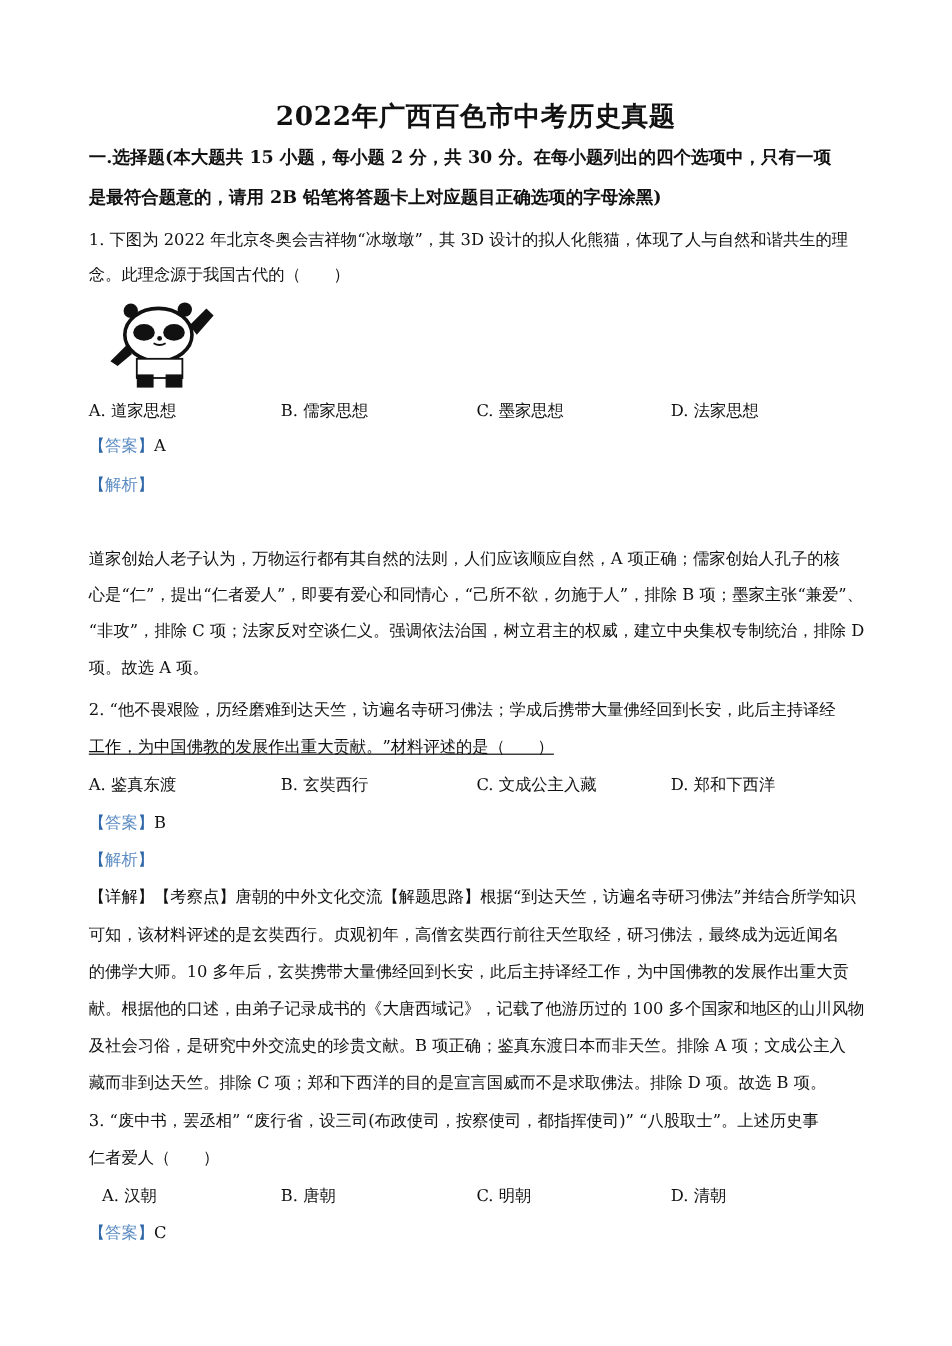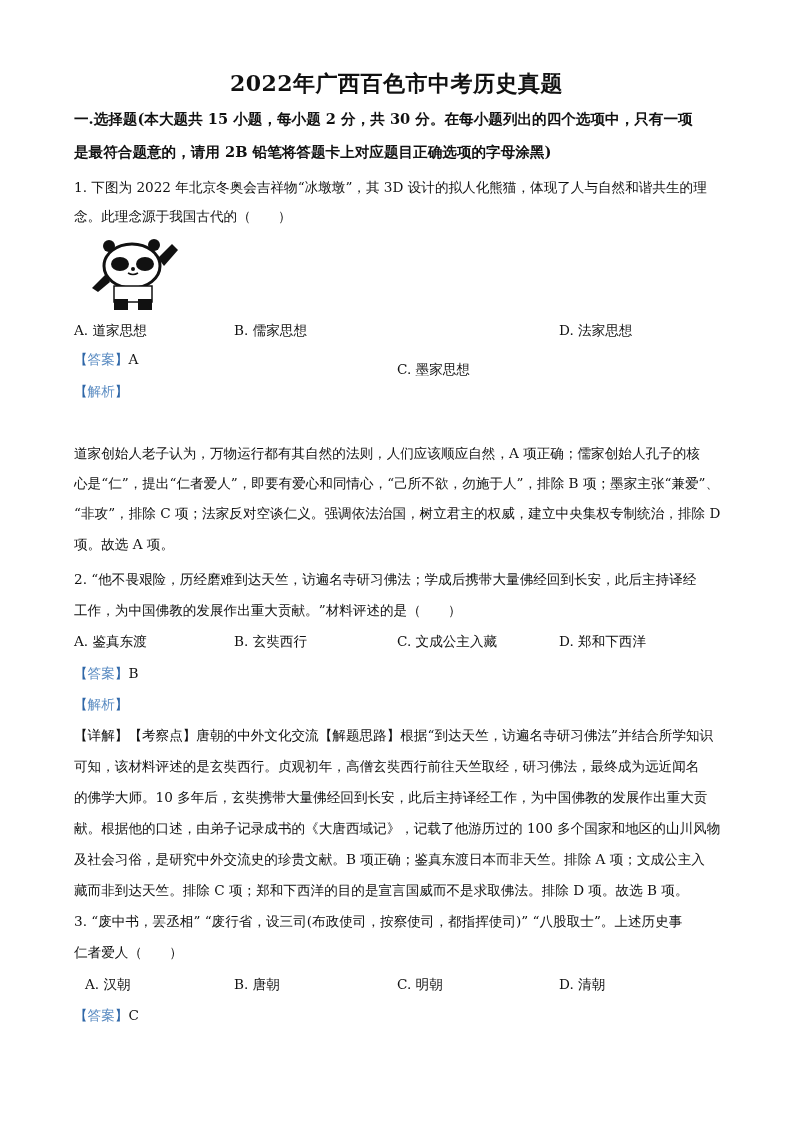--- a/index.html
+++ b/index.html
@@ -1,18 +1,18 @@
 <!DOCTYPE html>
 <html><head>
   <meta charset="utf-8">
   <style>
     html, body { margin: 0; padding: 0; background: #ffffff; }
     body { width: 793px; height: 1122px; position: relative; overflow: hidden;
            font-family: "DejaVu Serif", "Liberation Serif", serif; color: #111; }
-    .page { position: absolute; left: 0; top: 3px; width: 793px; height: 911px; }
+    .page { position: absolute; left: 0; top: 16px; width: 793px; height: 911px; }
     .title { position: absolute; top: 66px; left: 0; width: 793px; text-align: center;
              font-size: 22px; font-weight: bold; letter-spacing: 0.5px; }
     .line { position: absolute; left: 74px; width: 660px; font-size: 13.6px; line-height: 20px; white-space: nowrap; }
     .bold { font-weight: bold; font-size: 14.6px; }
     .opt { position: absolute; font-size: 13.6px; line-height: 20px; white-space: nowrap; }
     .tag { color: #2f67a8; }
     .tag .tx { color: #5b8cc2; }
     .panda { position: absolute; left: 84px; top: 233px; width: 100px; height: 75px; }
   </style>
 </head>
@@ -38,37 +38,37 @@
     <path d="M44 37 Q49 40 54 37" stroke="#111" stroke-width="1.5" fill="none"></path>
     <path d="M74 22 L88 8 L94 14 L80 30 Z" fill="#111"></path>
     <path d="M22 38 L8 52 L14 56 L26 46 Z" fill="#111"></path>
     <rect x="30" y="50" width="38" height="16" fill="#fff" stroke="#111" stroke-width="1.5"></rect>
     <rect x="30" y="63" width="14" height="11" fill="#111"></rect>
     <rect x="54" y="63" width="14" height="11" fill="#111"></rect>
   </svg>
 
   <div class="opt" style="top:317px; left:74px;">A. 道家思想</div>
   <div class="opt" style="top:317px; left:234px;">B. 儒家思想</div>
-  <div class="opt" style="top:317px; left:397px;margin-top:39px;">C. 墨家思想</div>
+  <div class="opt" style="top:317px; left:397px;">C. 墨家思想</div>
   <div class="opt" style="top:317px; left:559px;">D. 法家思想</div>
 
   <div class="line" style="top:346px;">
     <span class="tag">【<span class="tx">答案</span>】</span><span>A</span>
   </div>
   <div class="line" style="top:378px;">
     <span class="tag">【<span class="tx">解析</span>】</span>
   </div>
 
   <div class="line" style="top:440px;">道家创始人老子认为，万物运行都有其自然的法则，人们应该顺应自然，A 项正确；儒家创始人孔子的核</div>
   <div class="line" style="top:470px;">心是“仁”，提出“仁者爱人”，即要有爱心和同情心，“己所不欲，勿施于人”，排除 B 项；墨家主张“兼爱”、</div>
   <div class="line" style="top:500px;">“非攻”，排除 C 项；法家反对空谈仁义。强调依法治国，树立君主的权威，建立中央集权专制统治，排除 D</div>
   <div class="line" style="top:531px;">项。故选 A 项。</div>
 
   <div class="line" style="top:566px;">2. “他不畏艰险，历经磨难到达天竺，访遍名寺研习佛法；学成后携带大量佛经回到长安，此后主持译经</div>
-  <div class="line" style="top:597px;">工作，为中国佛教的发展作出重大贡献。”材料评述的是（　　）</div>
+  <div class="line" style="top:597px;text-decoration:underline;">工作，为中国佛教的发展作出重大贡献。”材料评述的是（　　）</div>
 
   <div class="opt" style="top:628px; left:74px;">A.  鉴真东渡</div>
   <div class="opt" style="top:628px; left:234px;">B.  玄奘西行</div>
   <div class="opt" style="top:628px; left:397px;">C.  文成公主入藏</div>
   <div class="opt" style="top:628px; left:559px;">D.  郑和下西洋</div>
 
   <div class="line" style="top:660px;">
     <span class="tag">【<span class="tx">答案</span>】</span><span>B</span>
   </div>
   <div class="line" style="top:691px;">

